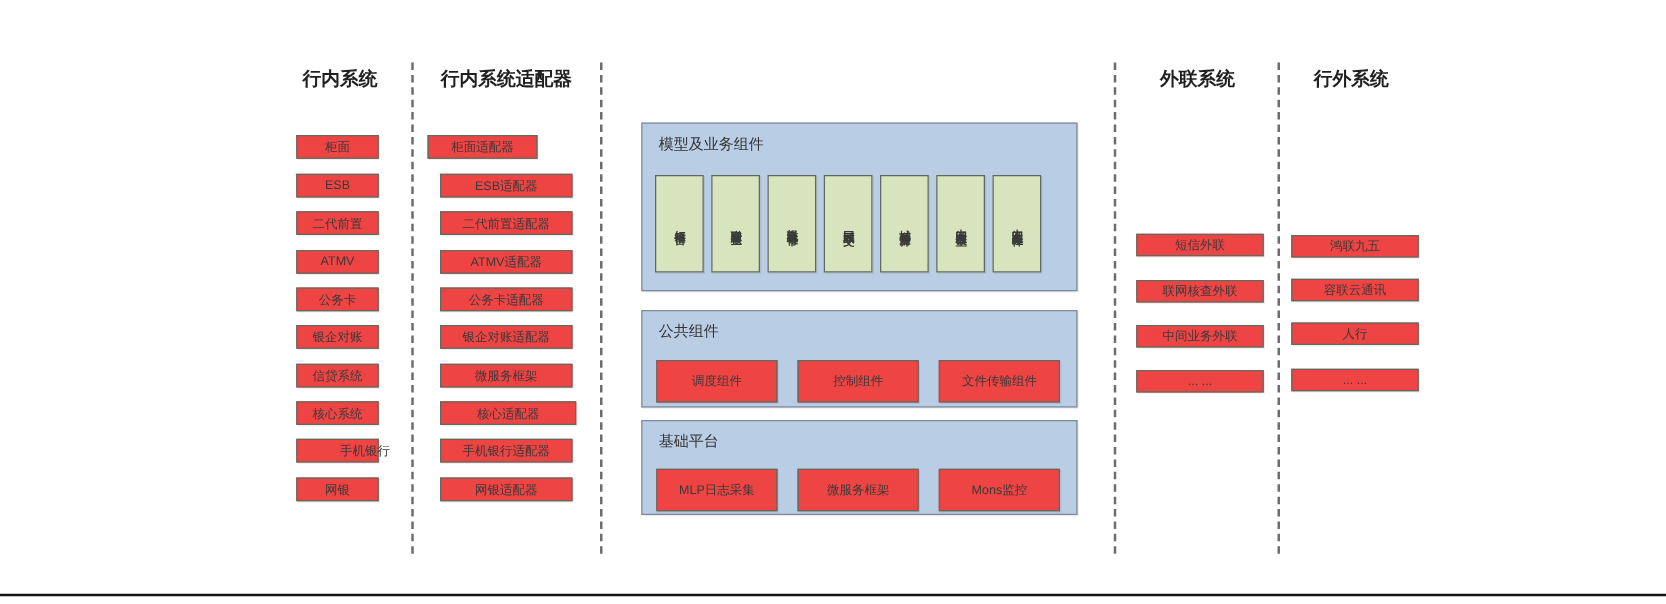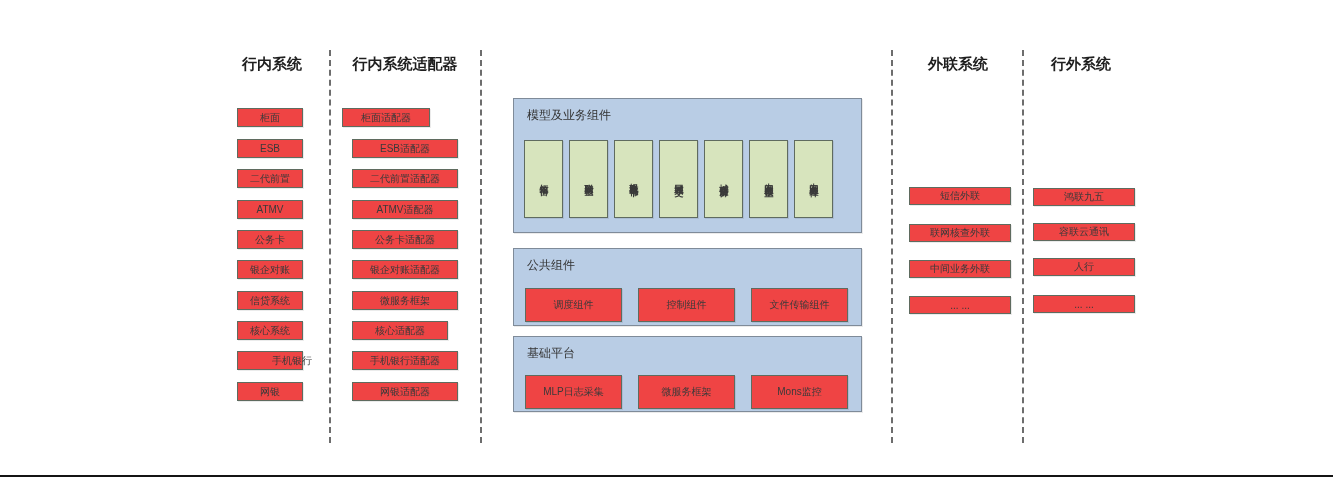--- a/index.html
+++ b/index.html
@@ -94,21 +94,21 @@
   <div class="node" style="left:237px;top:351px;width:66px;padding-left:44px;">手机银行</div>
   <div class="node" style="left:237px;top:382px;width:66px;">网银</div>
 
   <div class="node" style="left:342px;top:108px;width:88px;">柜面适配器</div>
   <div class="node" style="left:352px;top:139px;width:106px;">ESB适配器</div>
   <div class="node" style="left:352px;top:169px;width:106px;">二代前置适配器</div>
   <div class="node" style="left:352px;top:200px;width:106px;">ATMV适配器</div>
   <div class="node" style="left:352px;top:230px;width:106px;">公务卡适配器</div>
   <div class="node" style="left:352px;top:260px;width:106px;">银企对账适配器</div>
   <div class="node" style="left:352px;top:291px;width:106px;">微服务框架</div>
-  <div class="node" style="left:352px;top:321px;width:96px;">核心适配器</div>
+  <div class="node" style="left:352px;top:321px;width:109px;">核心适配器</div>
   <div class="node" style="left:352px;top:351px;width:106px;">手机银行适配器</div>
   <div class="node" style="left:352px;top:382px;width:106px;">网银适配器</div>
 
   <div class="panel" style="top:98px;height:135px;">
     <div class="panel-label">模型及业务组件</div>
     <div class="vrow">
       <div class="vnode">短信平台</div>
       <div class="vnode">联网核查</div>
       <div class="vnode">银联及银行卡</div>
       <div class="vnode">同城票交</div>

